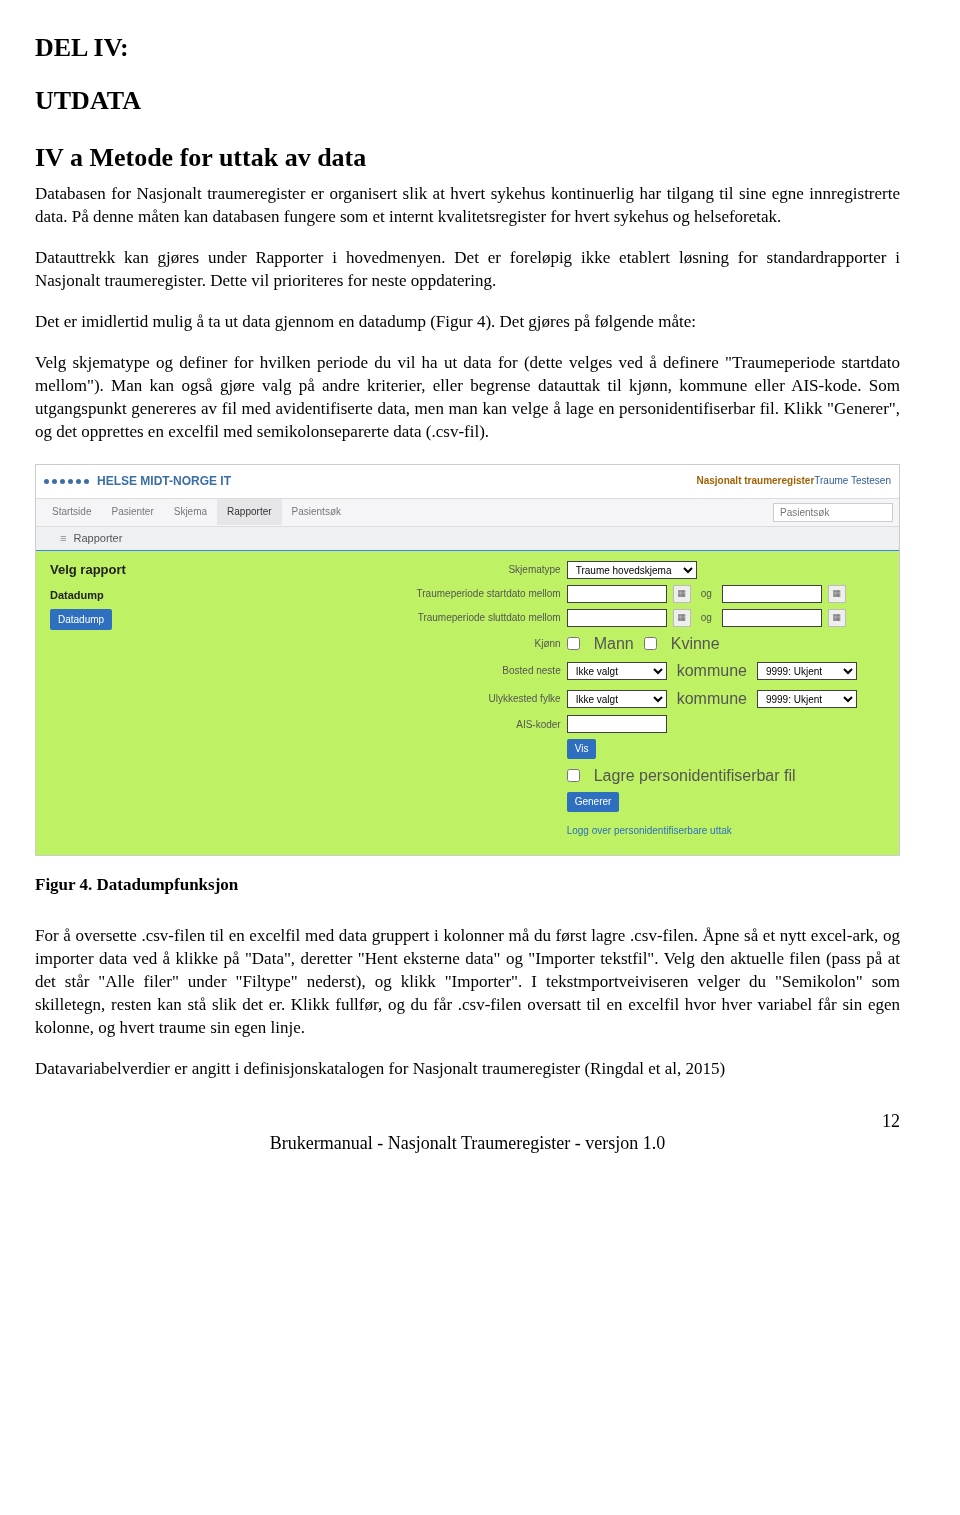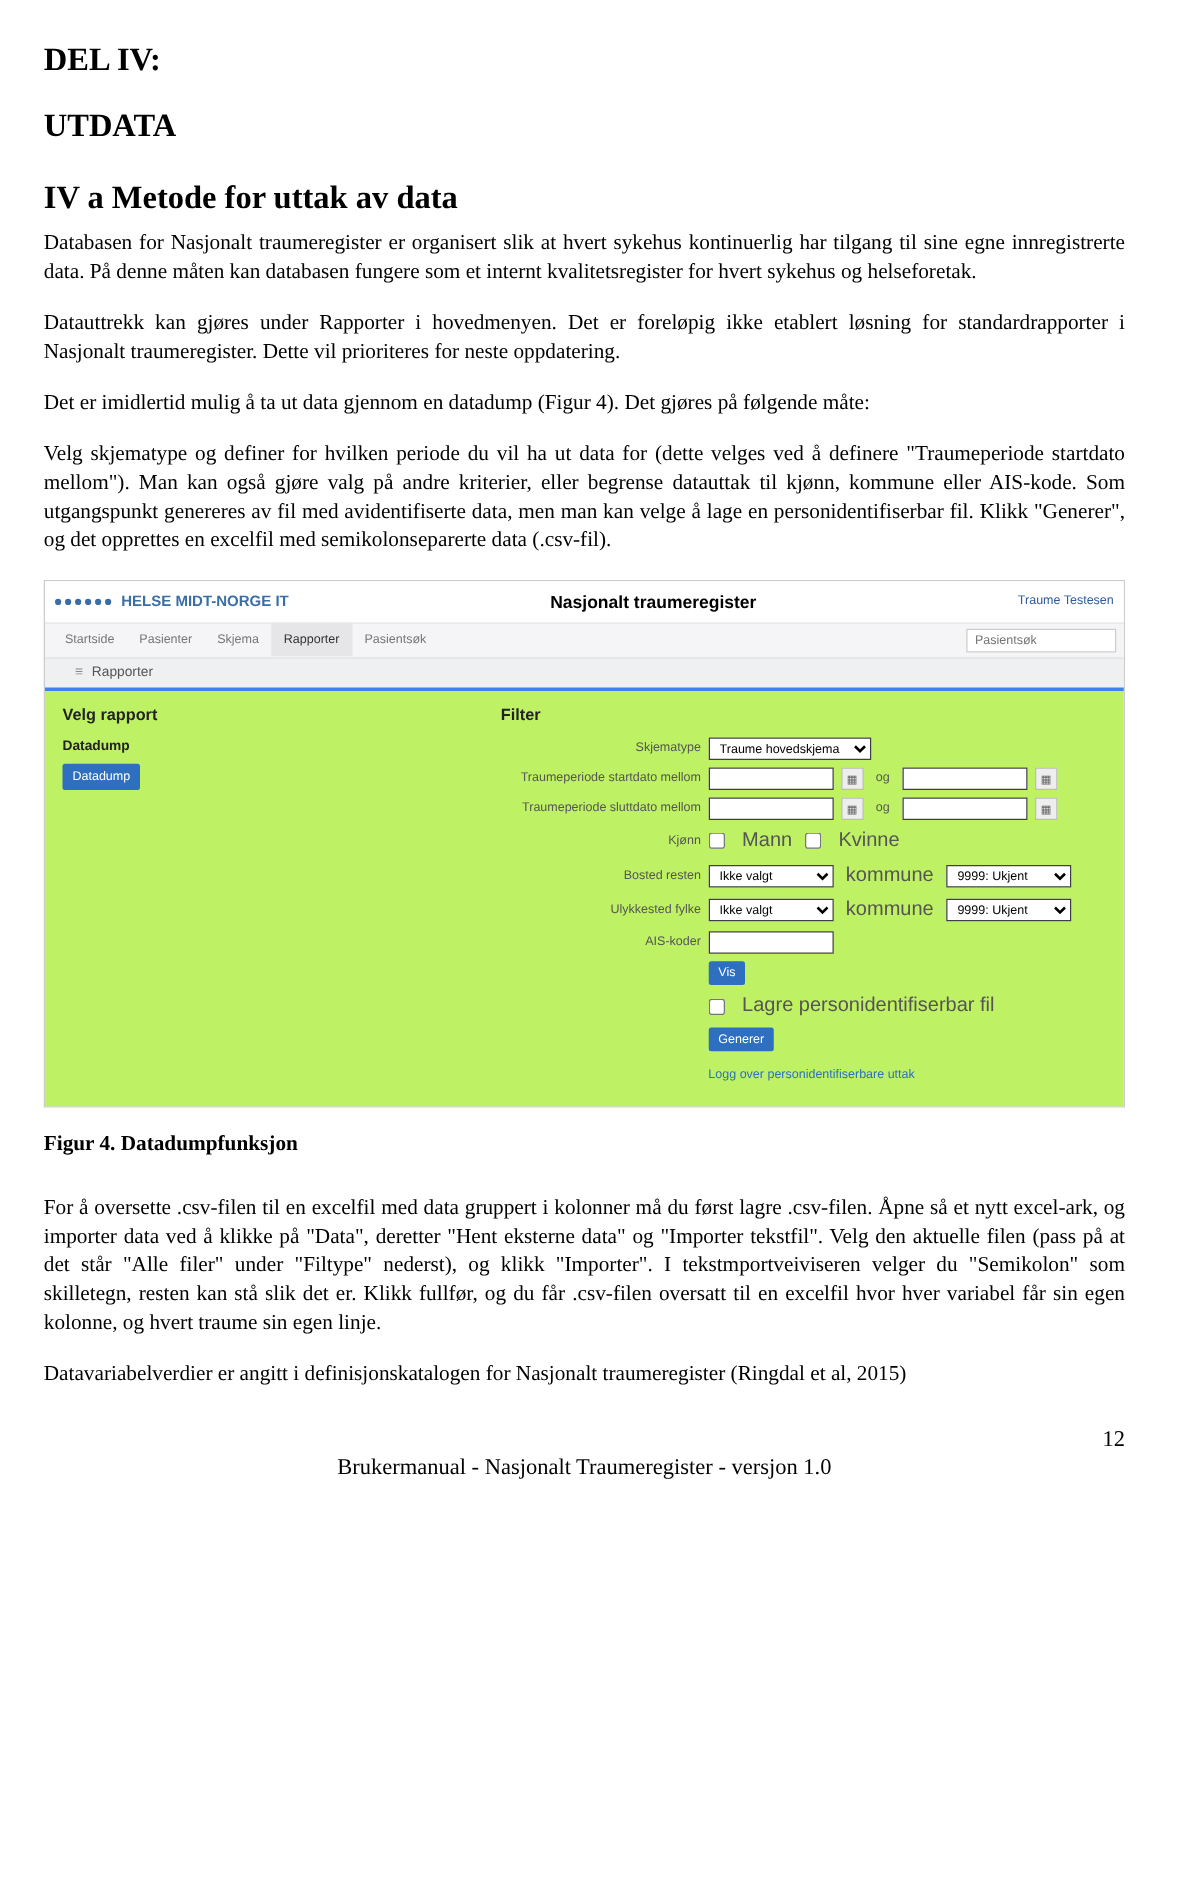--- a/index.html
+++ b/index.html
@@ -33,33 +33,33 @@
     display: flex;
     align-items: center;
     background: #fff;
     border-bottom: 1px solid #ddd;
     height: 34px;
     padding: 0 8px;
   }
   .ss-dots { display: flex; gap: 3px; margin-right: 8px; }
   .ss-dot { width: 5px; height: 5px; border-radius: 50%; background: #3b6ea5; }
   .ss-brand { color: #3b6ea5; font-weight: bold; font-size: 12px; flex: 0 0 auto; }
-  .ss-title { flex: 1; text-align: center; color: #000000; font-weight: bold; font-size: 14px; }
+  .ss-title { flex: 1; text-align: right; color: #a16207; font-weight: bold; font-size: 10px; }
   .ss-user { font-size: 10px; color: #2e5c9a; }
   .ss-navrow {
     display: flex; align-items: center; background: #f5f5f7;
     border-bottom: 1px solid #ddd; height: 28px; padding: 0 6px;
     font-size: 10px; color: #777;
   }
   .ss-nav-item { padding: 6px 10px; cursor: pointer; }
   .ss-nav-item.active { background: #e6e6e8; color: #333; }
   .ss-nav-spacer { flex: 1; }
   .ss-search { background: #fff; border: 1px solid #ccc; padding: 3px 6px; font-size: 10px; color: #999; width: 120px; }
   .ss-panel-header {
-    background: #eef0f2; border-bottom: 3px solid #3b82f6; padding: 4px 24px;
+    background: #eef0f2; border-bottom: 1px solid #3b82f6; padding: 4px 24px;
     font-size: 11px; color: #555;
   }
   .ss-panel-header .icon { color: #888; margin-right: 4px; }
   .ss-body { display: flex; padding: 10px 14px 12px 14px; background: #bef264; }
   .ss-left { width: 42%; }
   .ss-right { width: 58%; }
   .ss-section-title { font-weight: bold; font-size: 13px; color: #222; margin-bottom: 10px; }
   .ss-subtitle { font-weight: bold; font-size: 11px; color: #222; margin-bottom: 6px; }
   .ss-btn {
     display: inline-block; background: #2e6fbf; color: #fff;
@@ -135,21 +135,20 @@
   </div>
 
   <div class="ss-body">
     <div class="ss-left">
       <div class="ss-section-title">Velg rapport</div>
       <div class="ss-subtitle">Datadump</div>
       <span class="ss-btn">Datadump</span>
     </div>
 
     <div class="ss-right">
-      <div class="ss-section-title">Filter</div>
 
       <div class="ss-form-row">
         <div class="ss-label">Skjematype</div>
         <select class="ss-select wide"><option>Traume hovedskjema</option></select>
       </div>
 
       <div class="ss-form-row">
         <div class="ss-label">Traumeperiode startdato mellom</div>
         <input class="ss-input mid" style="">
         <span class="ss-calicon">▦</span>
@@ -169,21 +168,21 @@
 
       <div class="ss-form-row">
         <div class="ss-label">Kjønn</div>
         <input type="checkbox" class="ss-check" style="">
         <span class="ss-inline-label">Mann</span>
         <input type="checkbox" class="ss-check" style="">
         <span class="ss-inline-label">Kvinne</span>
       </div>
 
       <div class="ss-form-row">
-        <div class="ss-label">Bosted resten</div>
+        <div class="ss-label">Bosted neste</div>
         <select class="ss-select mid"><option>Ikke valgt</option></select>
         <span class="ss-inline-label">kommune</span>
         <select class="ss-select mid"><option>9999: Ukjent</option></select>
       </div>
 
       <div class="ss-form-row">
         <div class="ss-label">Ulykkested fylke</div>
         <select class="ss-select mid"><option>Ikke valgt</option></select>
         <span class="ss-inline-label">kommune</span>
         <select class="ss-select mid"><option>9999: Ukjent</option></select>

